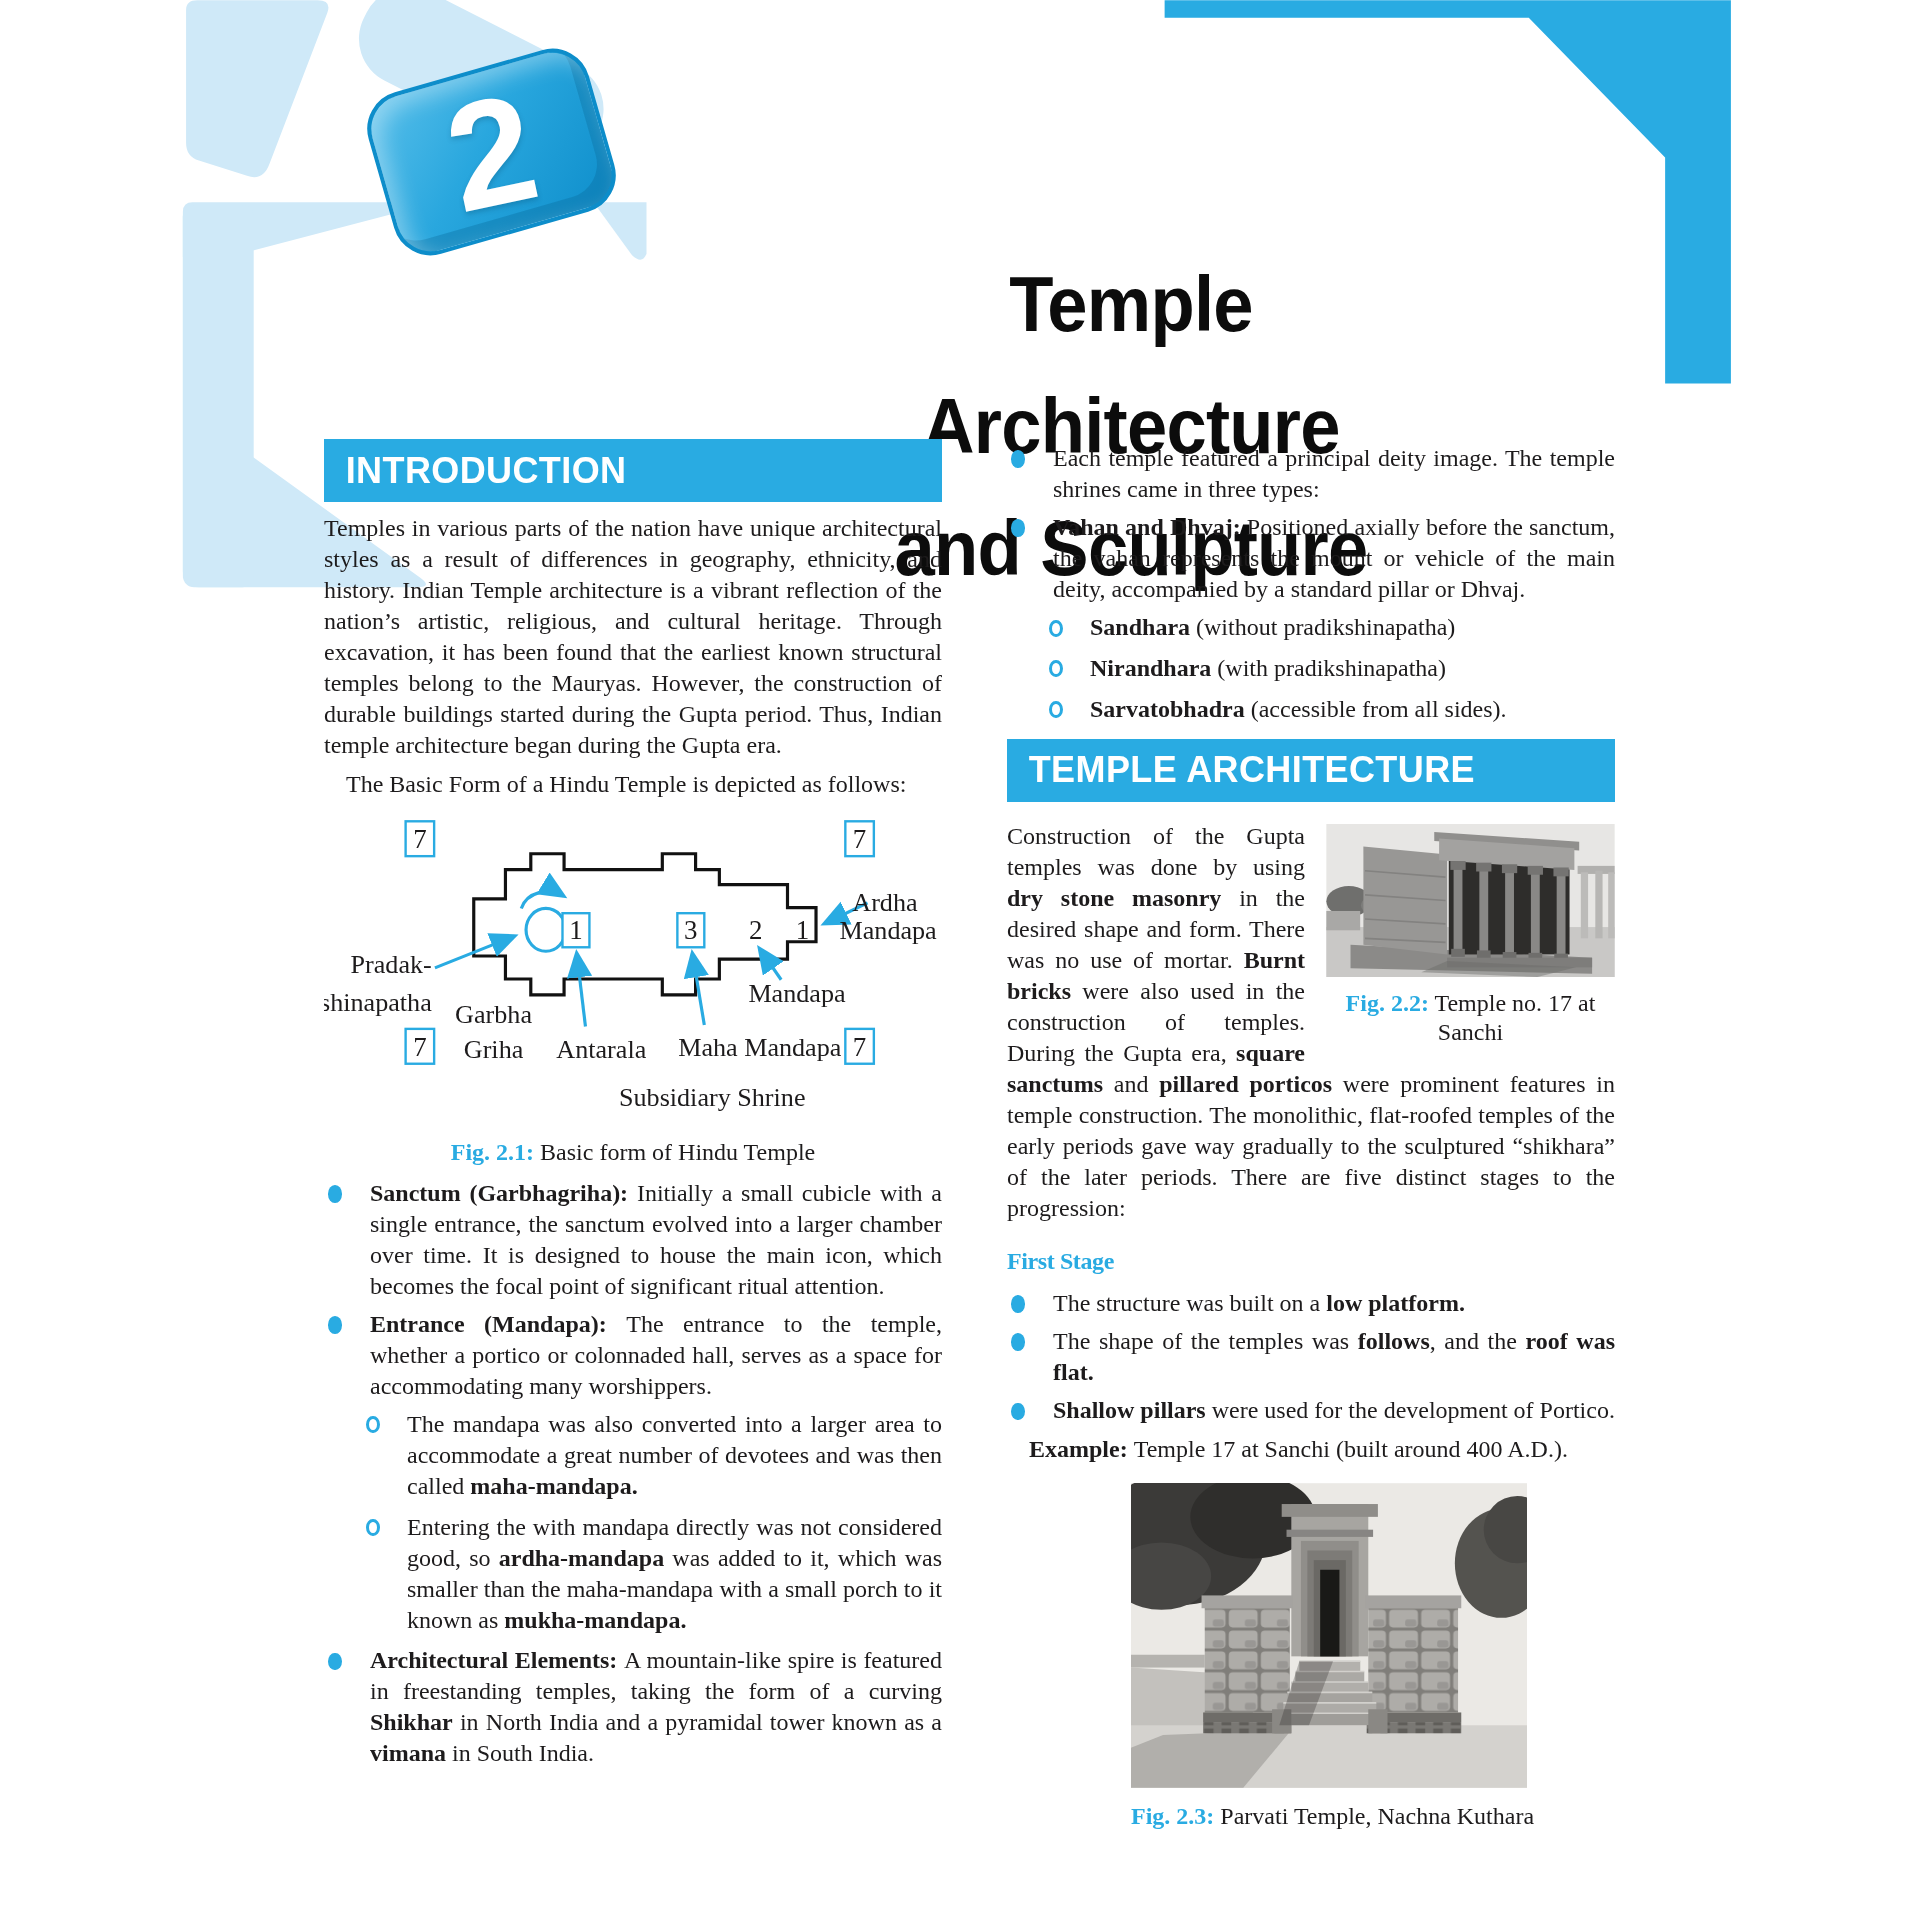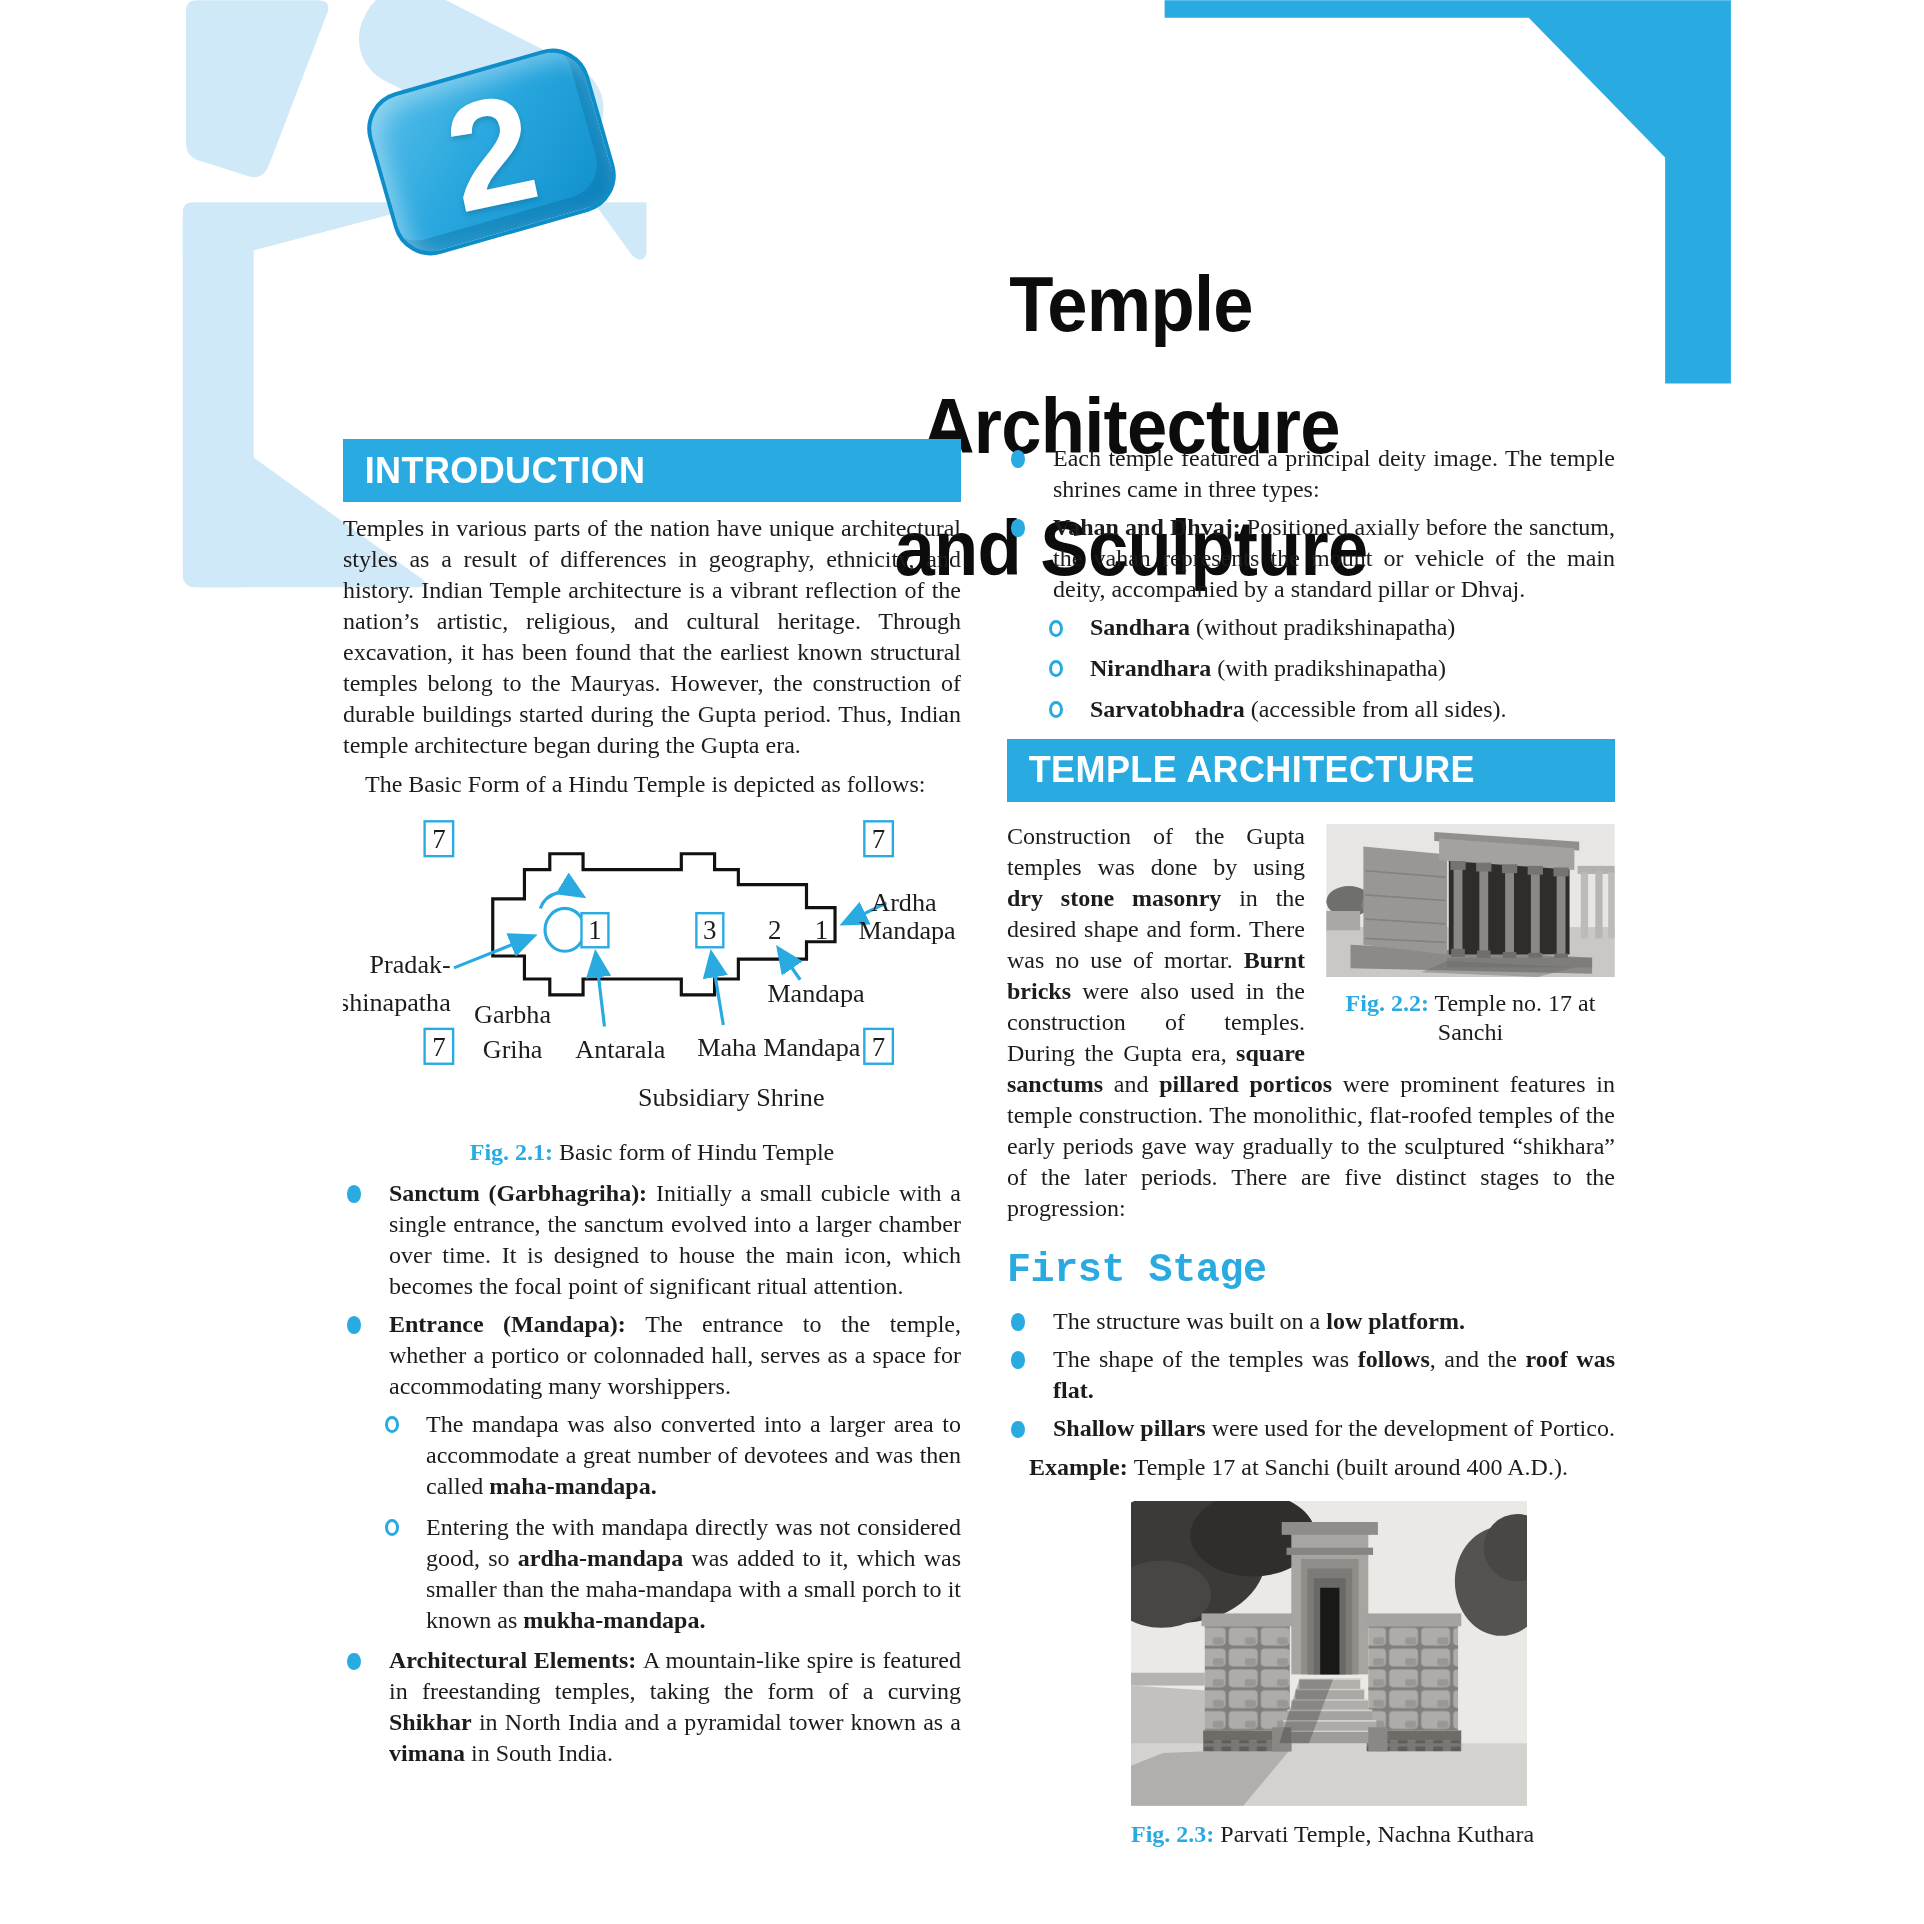--- a/index.html
+++ b/index.html
@@ -16,21 +16,21 @@
            display:flex; align-items:center; justify-content:center; }
   .badge .num { font-family:"Liberation Sans", sans-serif; font-weight:700; font-size:152px;
                 color:#ffffff; transform:rotate(4deg); line-height:1; text-shadow:0 3.2px 4.8px rgba(0,60,90,.25); }
 
   .title { position:absolute; left:802px; top:191px; width:658px; text-align:center;
            font-family:"Liberation Sans", sans-serif; font-weight:700; font-size:77px; line-height:122px;
            color:#0c0c0c; letter-spacing:-0.8px; transform:scaleX(.94); transform-origin:center top; }
 
   
   .col { position:absolute; top:439px; }
-  .col-left  { left:343px;  width:618px; }
+  .col-left  { left:324px;  width:618px; }
   .col-right { left:1007px; top:443px; width:608px; }
 
   .bar { height:63px; background:#29abe2; color:#ffffff; font-family:"Liberation Sans", sans-serif;
          font-weight:700; font-size:36px; letter-spacing:0.4px; display:flex; align-items:center;
          padding-left:21.7px; box-sizing:border-box; }
 
   .body  { font-size:24px; line-height:31px; text-align:justify; margin:0; }
   .mt    { margin-top:11px; }
   .mt-s  { margin-top:8px;margin-left:22px; }
   b { font-weight:700; }
@@ -51,21 +51,21 @@
 
   .fig1 { margin-top:11.2px; }
   .fig1 svg text { font-family:"Liberation Serif", serif; font-size:33px; fill:#1d1b1c; }
   .fig1 svg text.boxnum { font-size:34px; }
 
   .flow { margin-top:19px; }
   .flow::after { content:""; display:block; clear:both; }
   .fig2 { float:right; width:289px; margin:3.2px 0 8px 21px; }
   .fig2 .figcap { margin-top:8px;font-family:Liberation Serif, serif; }
 
-  .stage { font-family:Liberation Mono, monospace; font-weight:700; font-size:40px;
+  .stage { font-family:Liberation Serif, serif; font-weight:700; font-size:24px;
            color:#29abe2; margin:24px 0 13px 0; letter-spacing:-0.4px; }
 
   .fig3 { width:360px; margin:17.6px auto 0 auto; }
   .fig3 .figcap { white-space:nowrap; }
 </style>
 </head>
 <body>
 
 <div class="page">
 

